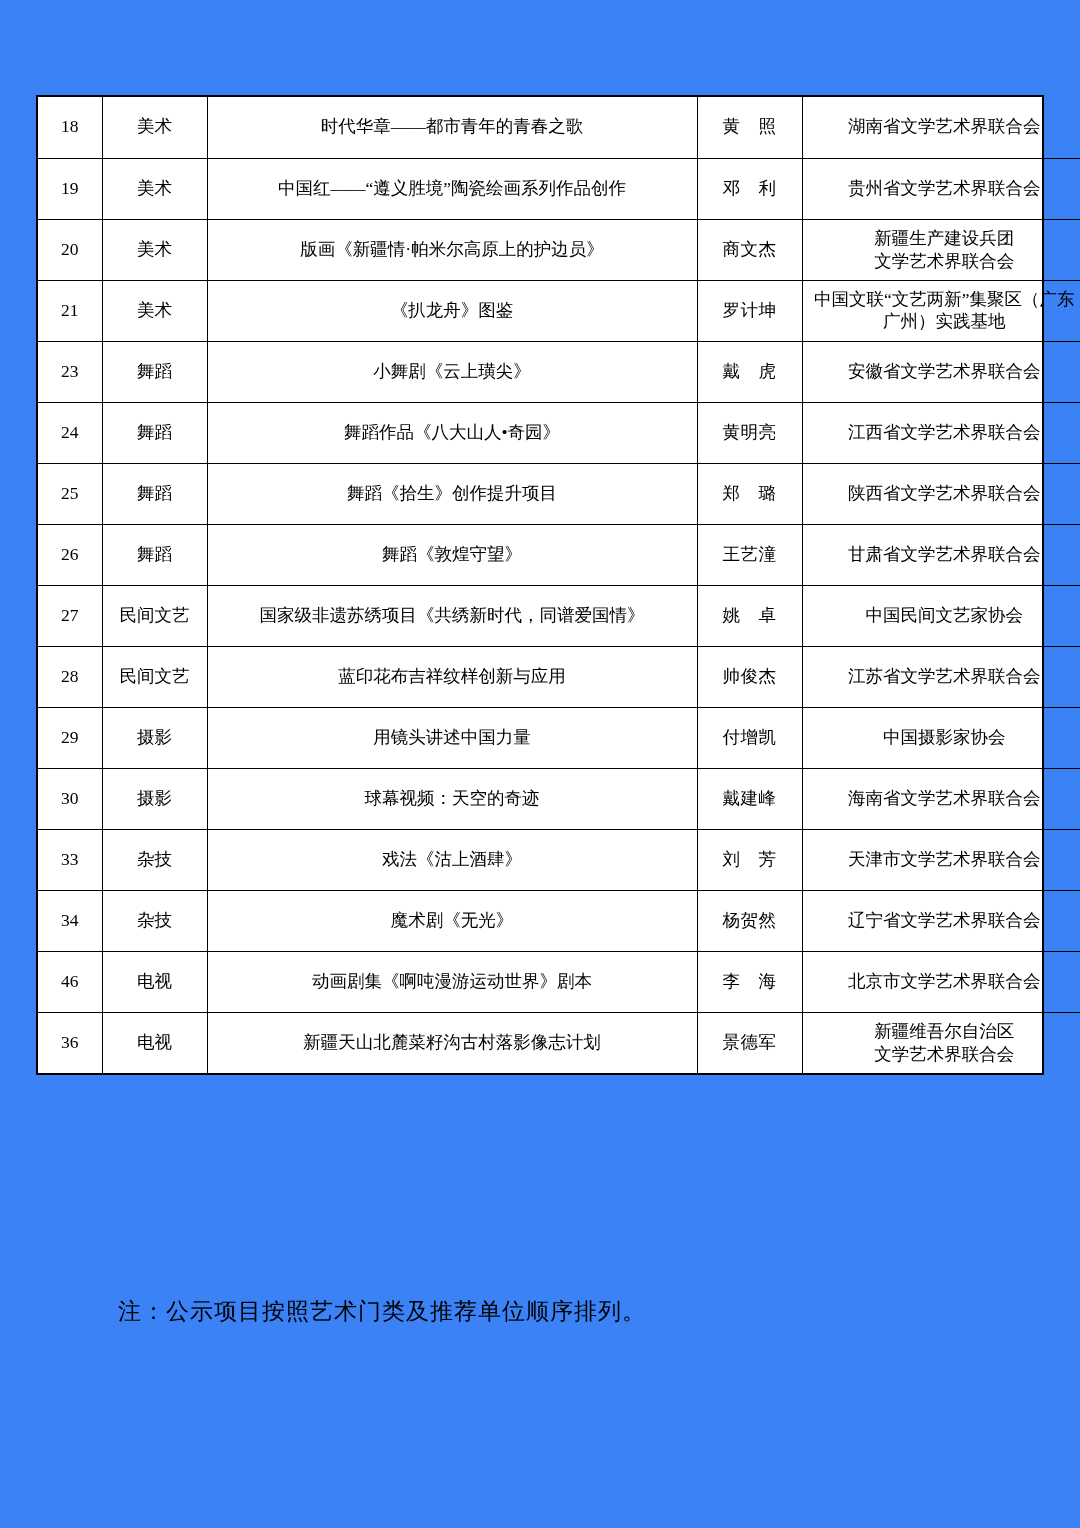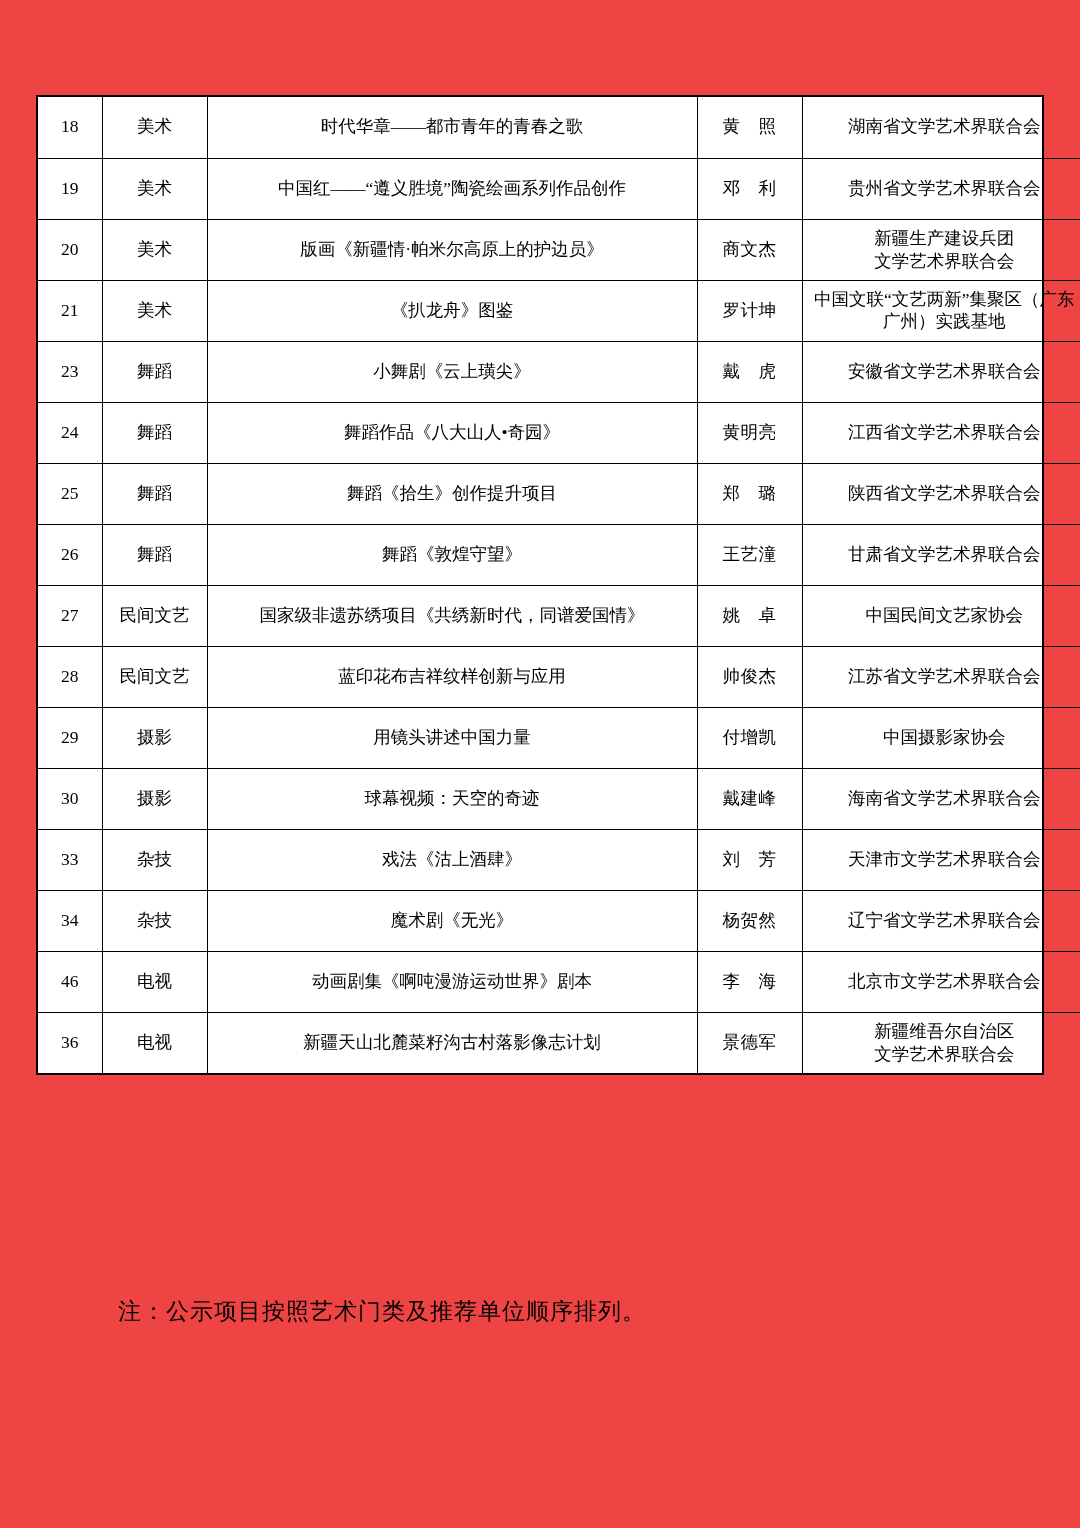--- a/index.html
+++ b/index.html
@@ -14,21 +14,21 @@
     color: #000000;
     position: relative;
     overflow: hidden;
   }
   .page {
     position: absolute;
     left: 0;
     top: 0;
     width: 1080px;
     height: 1528px;
-    background: #ef4444;
+    background: #3b82f6;
   }
   .table-wrap {
     position: absolute;
     left: 36px;
     top: 95px;
     width: 1008px;
     border: 2.5px solid #000;
     box-sizing: border-box;
     background: #fff;
   }

